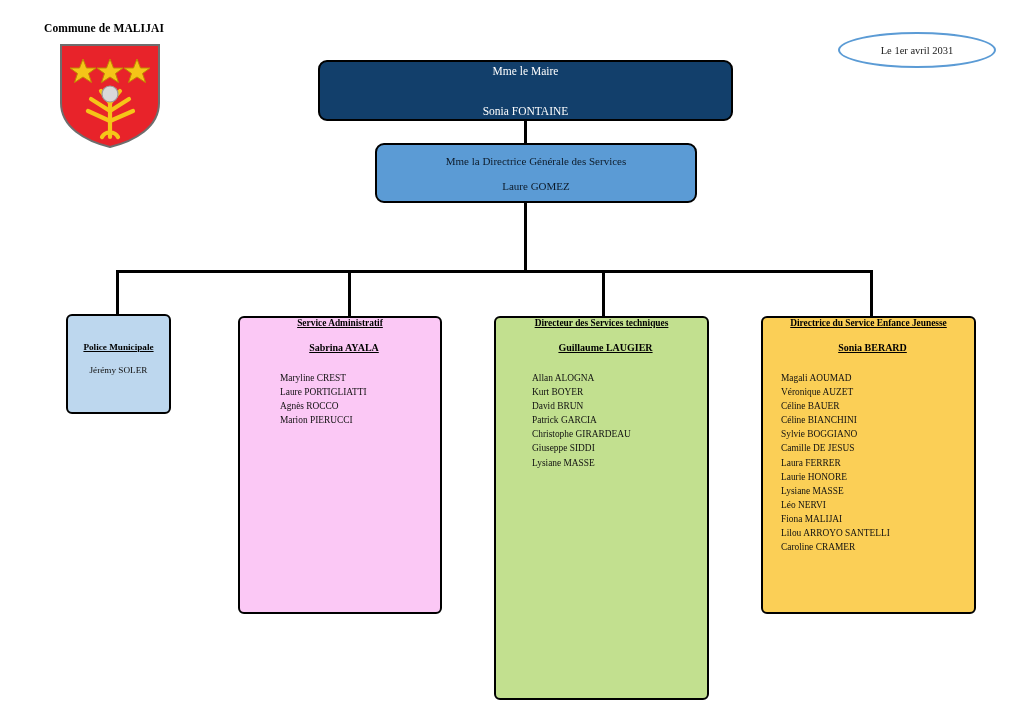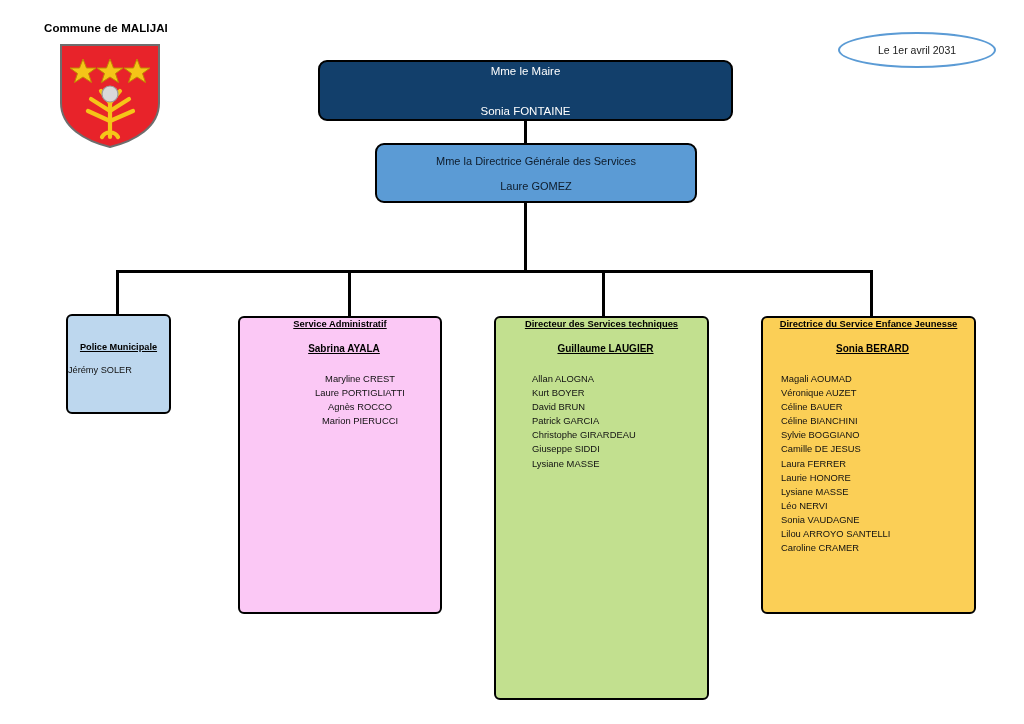--- a/index.html
+++ b/index.html
@@ -2,21 +2,21 @@
 <html><head>
 <meta charset="utf-8">
 <style>
   * { box-sizing: border-box; margin: 0; padding: 0; }
   html, body {
     width: 1024px; height: 724px;
     background: #ffffff;
     font-family: "Liberation Sans", sans-serif;
     overflow: hidden;
   }
-  #chart { position: relative; width: 1024px; height: 724px; }
+  #chart { position: relative; width: 1024px; height: 724px; font-family: Liberation Serif, serif; }
 
   
   .commune-title {
     position: absolute; left: 44px; top: 22px;
     font-size: 11.5px; font-weight: bold; color: #000;
     letter-spacing: .1px; white-space: nowrap;
   }
   .crest { position: absolute; left: 57px; top: 41px; width: 106px; height: 108px; }
 
   
@@ -74,23 +74,23 @@
   .svc-role   { font-size: 9.4px; color:#000; }
   .svc-person { font-size: 10px;  color:#000; margin-top: 14px; }
   .svc-list   { margin-top: 18px; padding-left: 34px; }
   .svc-list .member {
     font-size: 9.4px; color: #111; line-height: 14.1px; white-space: nowrap;
   }
 
   
   #node-police .svc-role   { font-size: 9.2px; margin-top: 26px; }
   #node-police .plain-name {
-    font-size: 9.2px; color:#111; text-align:left; margin-top: 13px;
-  }
-  #node-admin   .svc-list { padding-left: 40px; text-align: center; }
+    font-size: 9.2px; color:#111; text-align:center; margin-top: 13px;
+  }
+  #node-admin   .svc-list { padding-left: 40px; }
   #node-tech    .svc-list { padding-left: 36px; }
   #node-enfance .svc-list { padding-left: 18px; }
 
   
   .conn { position: absolute; background: #000; }
   .v { width: 2.5px; }
   .h { height: 2.5px; }
 </style>
 </head>
 <body>
@@ -182,19 +182,19 @@
         <div class="member">Magali AOUMAD</div>
         <div class="member">Véronique AUZET</div>
         <div class="member">Céline BAUER</div>
         <div class="member">Céline BIANCHINI</div>
         <div class="member">Sylvie BOGGIANO</div>
         <div class="member">Camille DE JESUS</div>
         <div class="member">Laura FERRER</div>
         <div class="member">Laurie HONORE</div>
         <div class="member">Lysiane MASSE</div>
         <div class="member">Léo NERVI</div>
-        <div class="member">Sonia VAUDAGNE</div>
+        <div class="member">Fiona MALIJAI</div>
         <div class="member">Lilou ARROYO SANTELLI</div>
         <div class="member">Caroline CRAMER</div>
       </div>
   </div>
 
 </div>
 
 </body></html>

